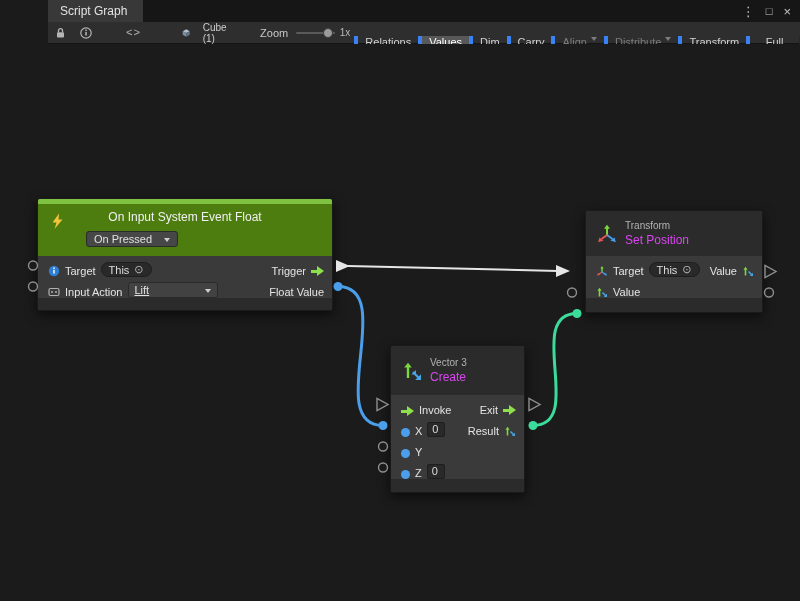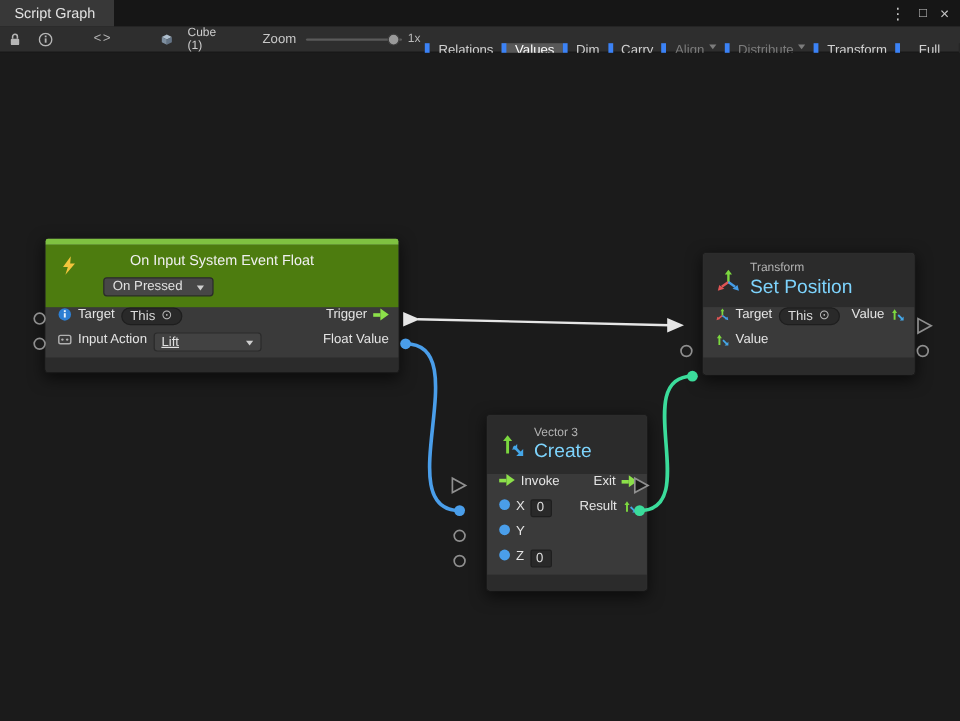--- a/index.html
+++ b/index.html
@@ -3,21 +3,21 @@
 <meta charset="utf-8">
 <style>
   * { box-sizing: border-box; }
   html,body { margin:0; padding:0; }
   body {
     width:800px; height:601px; overflow:hidden;
     background:#1b1b1b; color:#ddd;
     font-family:"Liberation Sans", sans-serif;
     position:relative;
   }
-  .window { position:absolute; inset:0; }
+  .window { position:absolute; inset:0;padding-left:48px; }
 
   
   .titlebar { height:22px; background:#161616; display:flex; align-items:stretch; }
   .tab { background:#383838; padding:0 16px 0 12px; display:flex; align-items:center;
          font-size:12px; color:#e2e2e2; }
   .tb-icons { margin-left:auto; display:flex; align-items:center; gap:11px; padding-right:9px;
               color:#c6c6c6; font-size:13px; }
   .tb-icons span { cursor:default; line-height:1; }
 
   
@@ -46,21 +46,21 @@
 
   
   .canvas { position:absolute; left:0; top:44px; width:800px; height:557px; background:#1b1b1b; }
   .overlay { position:absolute; left:0; top:0; z-index:6; pointer-events:none; }
 
   
   .node { position:absolute; z-index:2; border:1px solid #1a1a1a; border-radius:3px;
           background:#3a3a3a; box-shadow:0 4px 12px rgba(0,0,0,.6); }
   .node-footer { background:#2b2b2b; border-radius:0 0 3px 3px; }
 
-  .row { height:21px; display:flex; align-items:flex-start; gap:5px; padding:0 8px 0 10px;
+  .row { height:21px; display:flex; align-items:flex-end; gap:5px; padding:0 8px 0 10px;
          font-size:11px; color:#e4e4e4; }
   .row .right { margin-left:auto; display:flex; align-items:center; gap:5px; }
 
   .farrow { position:relative; width:13px; height:10px; flex:0 0 13px; }
   .farrow::before { content:""; position:absolute; left:0; top:3.5px; width:6px; height:3px; background:#8ce04a; }
   .farrow::after { content:""; position:absolute; left:6px; top:0; width:0; height:0;
                    border-left:7px solid #8ce04a; border-top:5px solid transparent; border-bottom:5px solid transparent; }
   .bdot { width:9px; height:9px; border-radius:50%; background:#4a9eea; flex:0 0 9px; }
 
   .obj-field { display:inline-flex; align-items:center; gap:5px; background:#292929; border:1px solid #1e1e1e;
@@ -79,23 +79,23 @@
   .event-header { background:#4d7c0f; height:52px; padding:6px 8px 4px; position:relative; }
   .event-header .bolt { position:absolute; left:11px; top:9px; }
   .event-title { text-align:center; font-size:12px; color:#f0f0f0; }
   .event-dd-row { margin:5px 0 0 40px; }
 
   
   .unit-header { background:#2b2b2b; display:flex; align-items:center; gap:7px; padding:6px 10px;
                  border-radius:3px 3px 0 0; }
   .unit-header .htxt { display:flex; flex-direction:column; }
   .h-cat { font-size:10px; color:#b2b2b2; }
-  .h-title { font-size:16px; color:#7dd3fc; margin-top:2px; }
-
-  .node-vector { left:405px; top:301px; width:135px; }
+  .h-title { font-size:12px; color:#d946ef; margin-top:2px; }
+
+  .node-vector { left:390px; top:301px; width:135px; }
   .node-vector .unit-header { height:49px; }
   .node-vector .node-footer { height:13px; }
 
   .node-transform { left:585px; top:166px; width:178px; }
   .node-transform .unit-header { height:45px; }
   .node-transform .node-footer { height:14px; }
 
   .node-event .node-footer { height:12px; }
   .rows { background:#3a3a3a; }
 </style>

